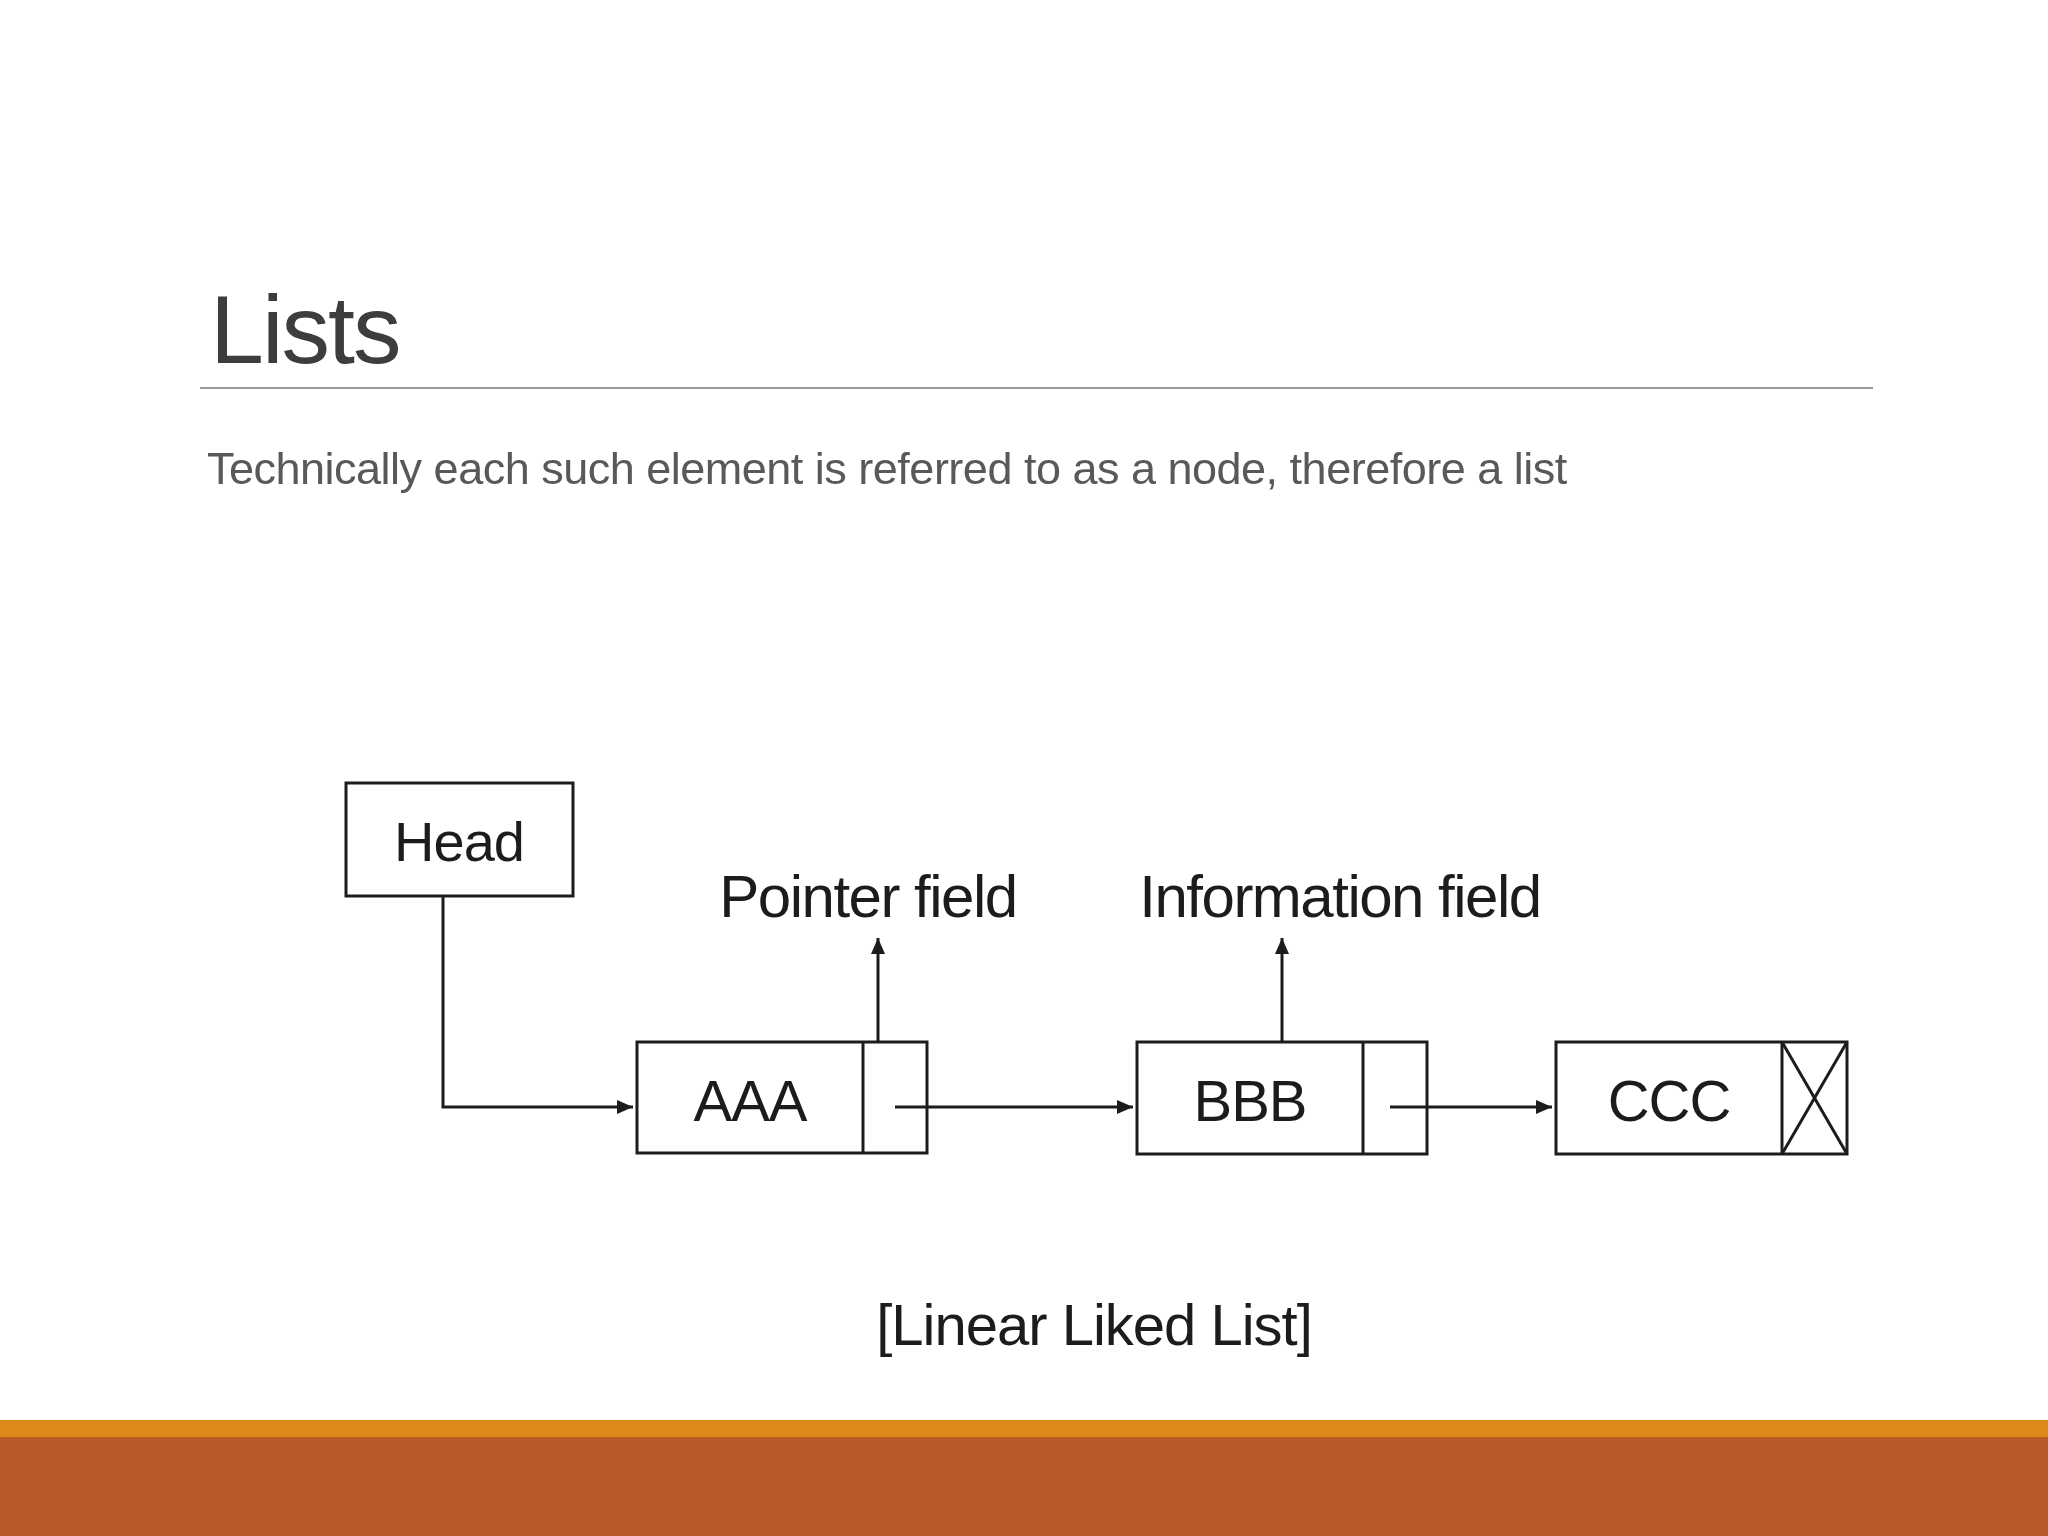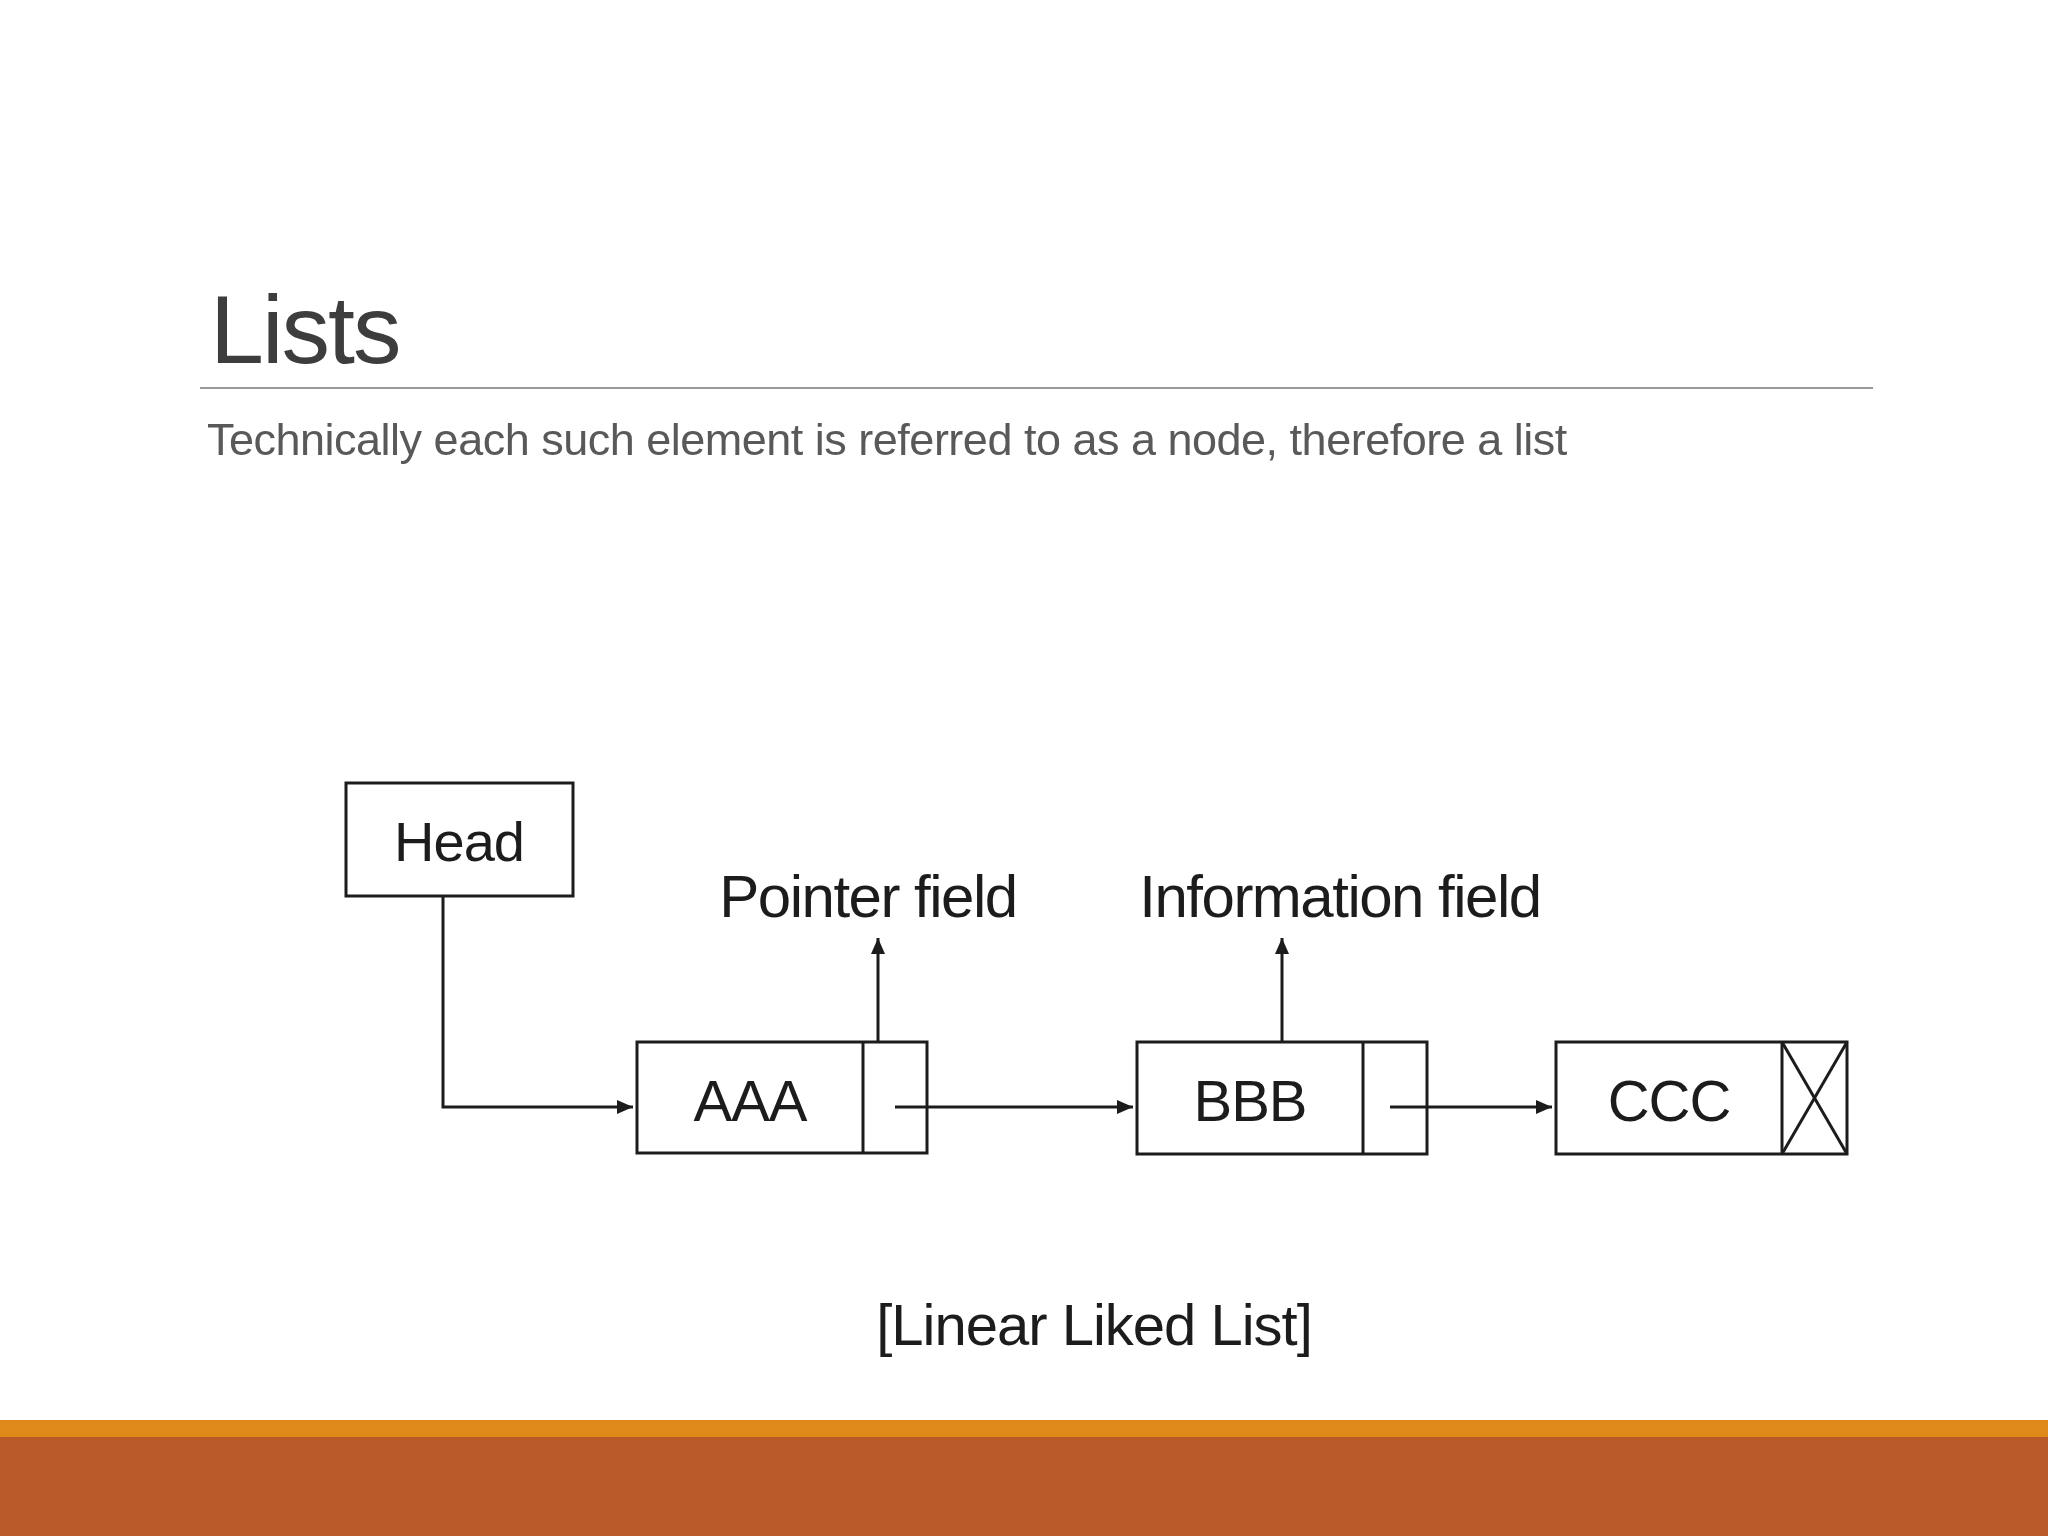--- a/index.html
+++ b/index.html
@@ -24,21 +24,21 @@
     margin-top: 15px;
   }
   .divider {
     position: absolute;
     left: 200px; top: 387px;
     width: 1673px; height: 2px;
     background: #9a9a9a;
   }
   .body-text {
     position: absolute;
-    left: 207px; top: 411px;
+    left: 207px; top: 440px;
     width: 1560px;
     font-size: 45px;
     line-height: 58px;
     color: #595959;
     letter-spacing: -0.5px;
   }
   .body-text .line { display: block; white-space: nowrap; }
 
   .diagram-svg {
     position: absolute;

